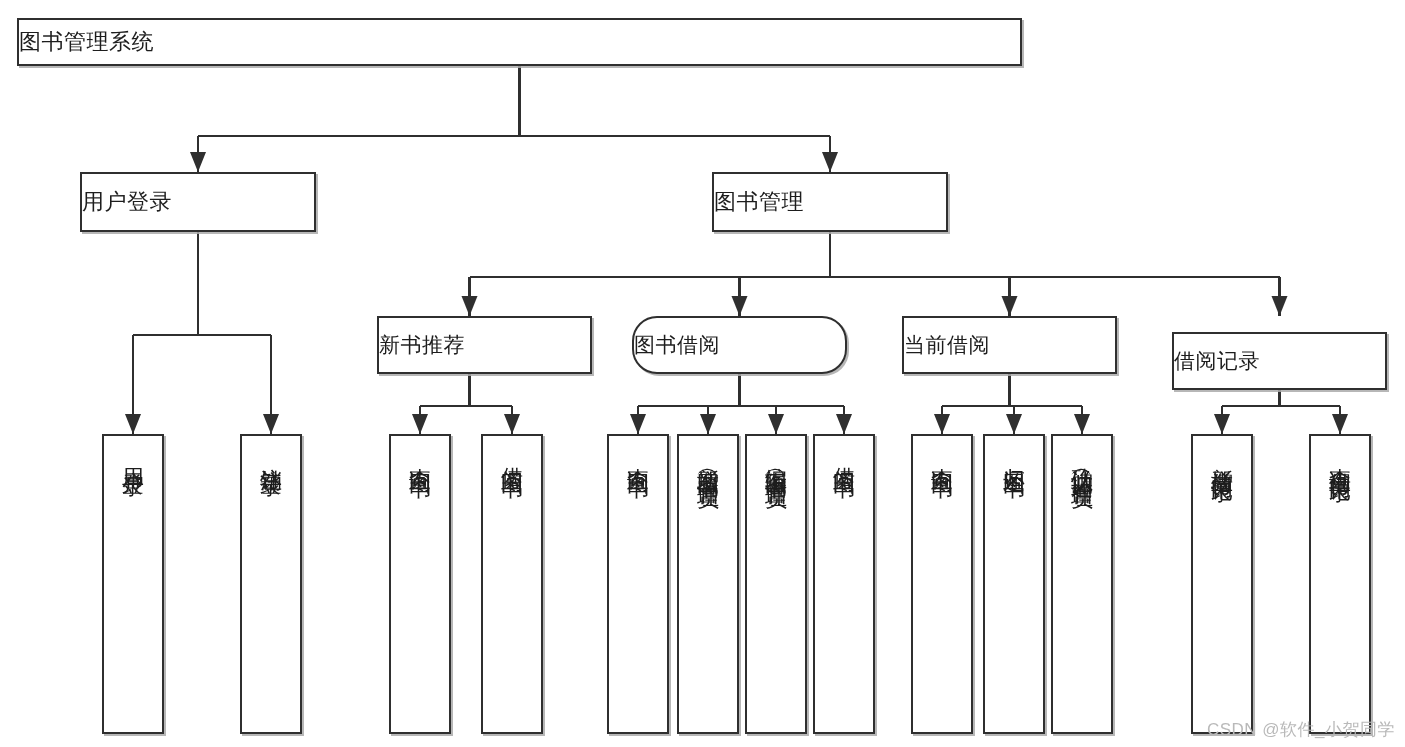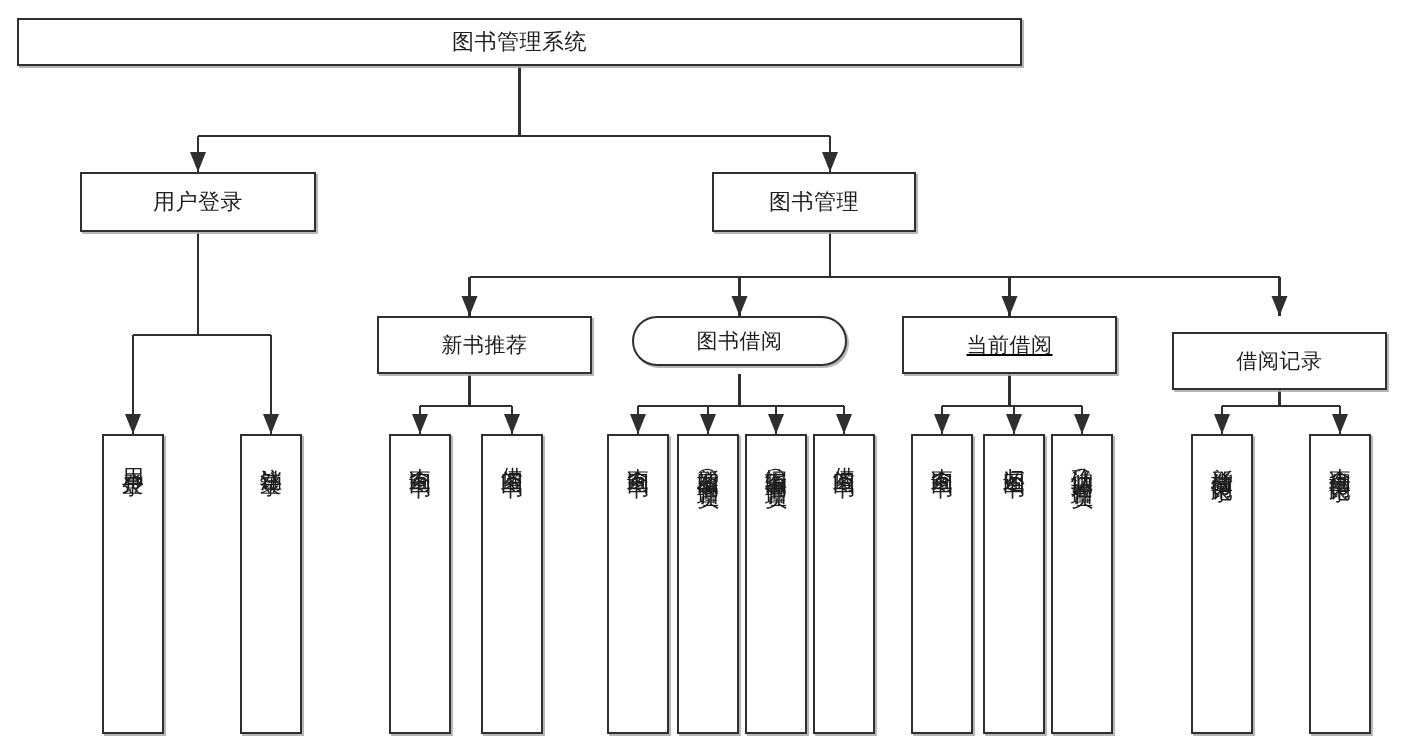--- a/index.html
+++ b/index.html
@@ -28,21 +28,20 @@
   }
   
   .node-box {
     position: absolute;
     box-sizing: border-box;
     background: #ffffff;
     border: 2px solid #2f2f2f;
     box-shadow: 2px 2px 0 rgba(170,170,170,0.85);
     display: flex;
     align-items: center;
-    justify-content: center;
     overflow: hidden;
   }
   .node-label {
     color: #1d1d1d;
     font-size: 21px;
     line-height: 1.15;
     letter-spacing: 0.5px;
     text-align: center;
     white-space: nowrap;
     user-select: none;
@@ -138,30 +137,30 @@
       <path d="M 1332 414 L 1348 414 L 1340 434 Z" fill="#2f2f2f"></path>
     </svg>
 
   <div id="node-layer">
       <div class="node-box root" style="left: 17px; top: 18px; width: 1005px; height: 48px;">
         <span class="node-label">图书管理系统</span>
       </div>
       <div class="node-box level2" style="left: 80px; top: 172px; width: 236px; height: 60px;">
         <span class="node-label">用户登录</span>
       </div>
-      <div class="node-box level2" style="left: 712px; top: 172px; width: 204px; height: 60px;">
+      <div class="node-box level2" style="left: 712px; top: 172px; width: 236px; height: 60px;">
         <span class="node-label">图书管理</span>
       </div>
       <div class="node-box level3" style="left: 362px; top: 316px; width: 215px; height: 58px; margin-left: 15px;">
         <span class="node-label">新书推荐</span>
       </div>
-      <div class="node-box level3" style="left: 632px; top: 316px; width: 215px; height: 50px; border-radius: 25px;">
+      <div class="node-box level3" style="left: 632px; top: 316px; width: 215px; height: 58px; border-radius: 25px;">
         <span class="node-label">图书借阅</span>
       </div>
-      <div class="node-box level3" style="left: 902px; top: 316px; width: 215px; height: 58px; text-decoration: underline;">
+      <div class="node-box level3" style="left: 902px; top: 316px; width: 215px; height: 58px;">
         <span class="node-label">当前借阅</span>
       </div>
       <div class="node-box level3" style="left: 1172px; top: 316px; width: 215px; height: 58px; margin-top: 16px;">
         <span class="node-label">借阅记录</span>
       </div>
       <div class="node-box level4 vertical" style="left: 102px; top: 434px; width: 62px; height: 300px;">
         <span class="node-label">用户登录</span>
       </div>
       <div class="node-box level4 vertical" style="left: 240px; top: 434px; width: 62px; height: 300px;">
         <span class="node-label">注销登录</span>
@@ -194,14 +193,15 @@
         <span class="node-label">确认归还（管理员）</span>
       </div>
       <div class="node-box level4 vertical" style="left: 1191px; top: 434px; width: 62px; height: 300px;">
         <span class="node-label">新增借阅记录</span>
       </div>
       <div class="node-box level4 vertical" style="left: 1309px; top: 434px; width: 62px; height: 300px;">
         <span class="node-label">查询借阅记录</span>
       </div>
     </div>
 
+  <div class="watermark">CSDN @软件_小贺同学</div>
 
 </div>
 
 </body></html>

